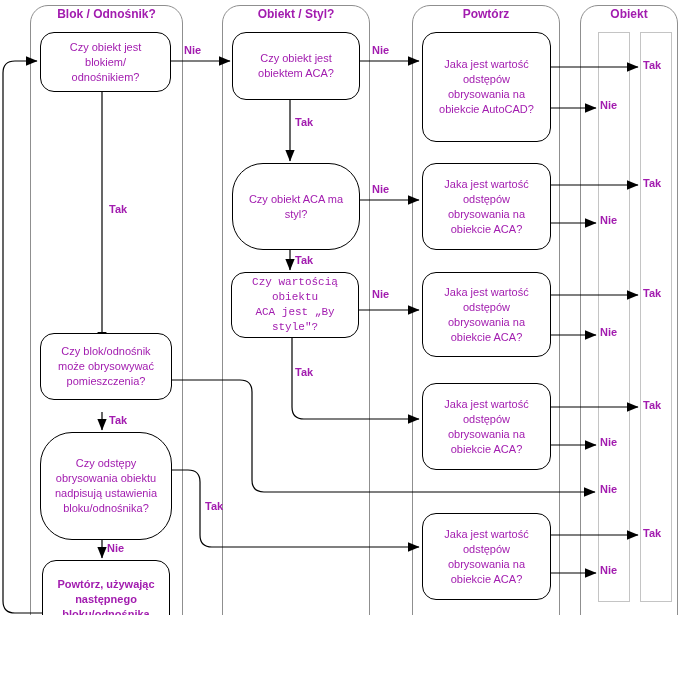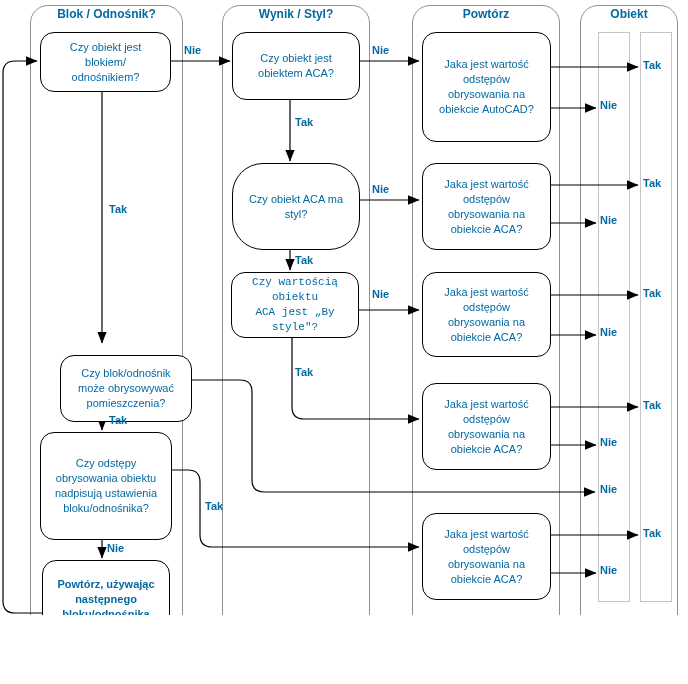--- a/index.html
+++ b/index.html
@@ -1,18 +1,18 @@
 <!DOCTYPE html>
 <html><head>
 <meta charset="utf-8">
 <style>
   html,body{margin:0;padding:0;background:#ffffff;}
   #stage{
     position:relative;width:688px;height:615px;background:#ffffff;
-    font-family:"Liberation Sans", sans-serif;color:#0369a1;overflow:hidden;
+    font-family:"Liberation Sans", sans-serif;color:#a21caf;overflow:hidden;
   }
   .frame{
     position:absolute;border:1px solid #8f8f8f;border-radius:18px;
     background:#ffffff;z-index:1;box-sizing:border-box;
   }
   .lane{
     position:absolute;border:1px solid #c4c4c4;background:#ffffff;
     z-index:2;box-sizing:border-box;
   }
   .col-title{
@@ -39,21 +39,21 @@
 
   <div class="frame" style="left:30px;top:5px;width:153px;height:671px;"></div>
   <div class="frame" style="left:222px;top:5px;width:148px;height:671px;"></div>
   <div class="frame" style="left:412px;top:5px;width:148px;height:671px;"></div>
   <div class="frame" style="left:580px;top:5px;width:98px;height:671px;"></div>
 
   <div class="lane" style="left:598px;top:32px;width:32px;height:570px;"></div>
   <div class="lane" style="left:640px;top:32px;width:32px;height:570px;"></div>
 
   <div class="col-title" style="left:30px;top:7px;width:153px;">Blok / Odnośnik?</div>
-  <div class="col-title" style="left:222px;top:7px;width:148px;">Wynik / Styl?</div>
+  <div class="col-title" style="left:222px;top:7px;width:148px;">Obiekt / Styl?</div>
   <div class="col-title" style="left:412px;top:7px;width:148px;">Powtórz</div>
   <div class="col-title" style="left:580px;top:7px;width:98px;">Obiekt</div>
 
   <svg class="connectors" width="688" height="684" viewBox="0 0 688 684">
     <defs>
       <marker id="ah" viewBox="0 0 10 8" refX="9.5" refY="4" markerWidth="10" markerHeight="8" orient="auto">
         <path d="M0,0 L10,4 L0,8 z" fill="#000"></path>
       </marker>
     </defs>
     <g fill="none" stroke="#000" stroke-width="1.2">
@@ -79,24 +79,24 @@
       <path d="M551,407 H638" marker-end="url(#ah)"></path>
       <path d="M551,445 H596" marker-end="url(#ah)"></path>
       <path d="M551,535 H638" marker-end="url(#ah)"></path>
       <path d="M551,573 H596" marker-end="url(#ah)"></path>
     </g>
   </svg>
 
   <div class="node" style="left:40px;top:32px;width:131px;height:60px;">Czy obiekt jest
 blokiem/
 odnośnikiem?</div>
-  <div class="node" style="left:40px;top:355px;width:132px;height:67px;margin-left:20px;">Czy blok/odnośnik
+  <div class="node" style="left:40px;top:333px;width:132px;height:67px;">Czy blok/odnośnik
 może obrysowywać
 pomieszczenia?</div>
-  <div class="node" style="left:40px;top:432px;width:132px;height:108px;">Czy odstępy
+  <div class="node" style="left:40px;top:432px;width:132px;height:108px;border-radius:32px;">Czy odstępy
 obrysowania obiektu
 nadpisują ustawienia
 bloku/odnośnika?</div>
   <div class="node" style="left:42px;top:560px;width:128px;height:108px;font-weight:bold;">Powtórz, używając
 następnego
 bloku/odnośnika
 wewnątrz
 rozważanego</div>
 
   <div class="node" style="left:232px;top:32px;width:128px;height:68px;">Czy obiekt jest

